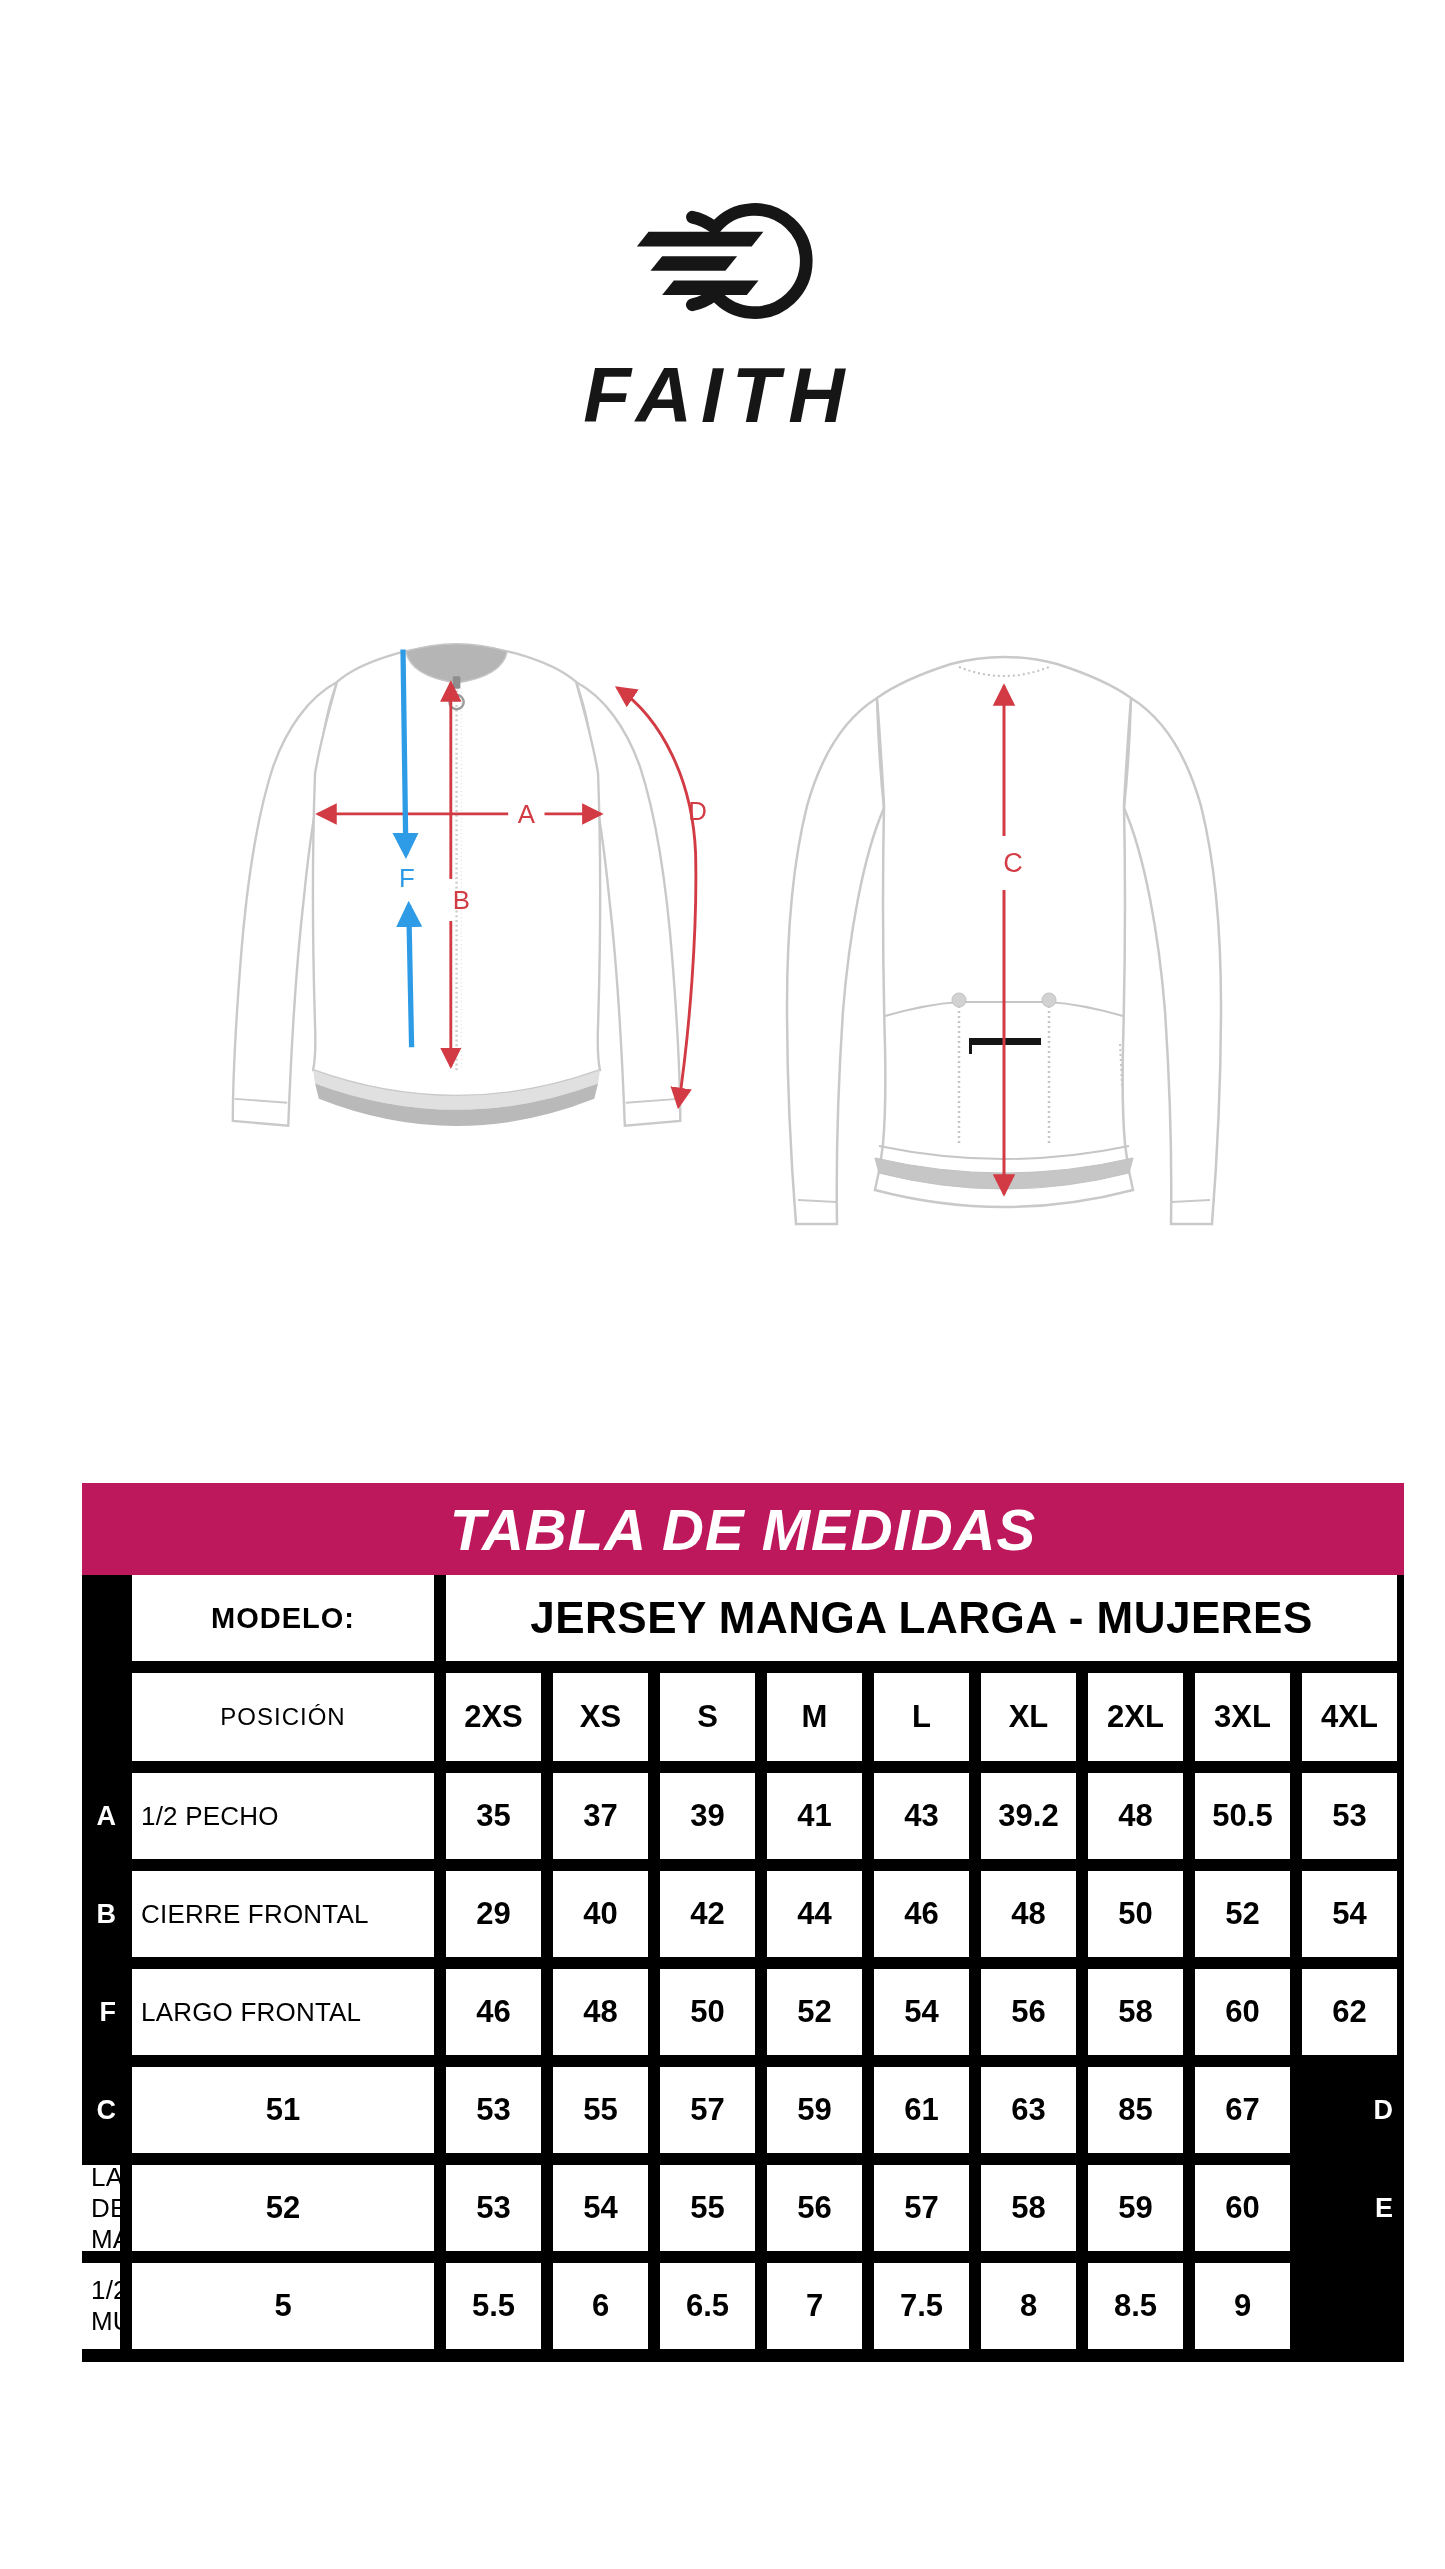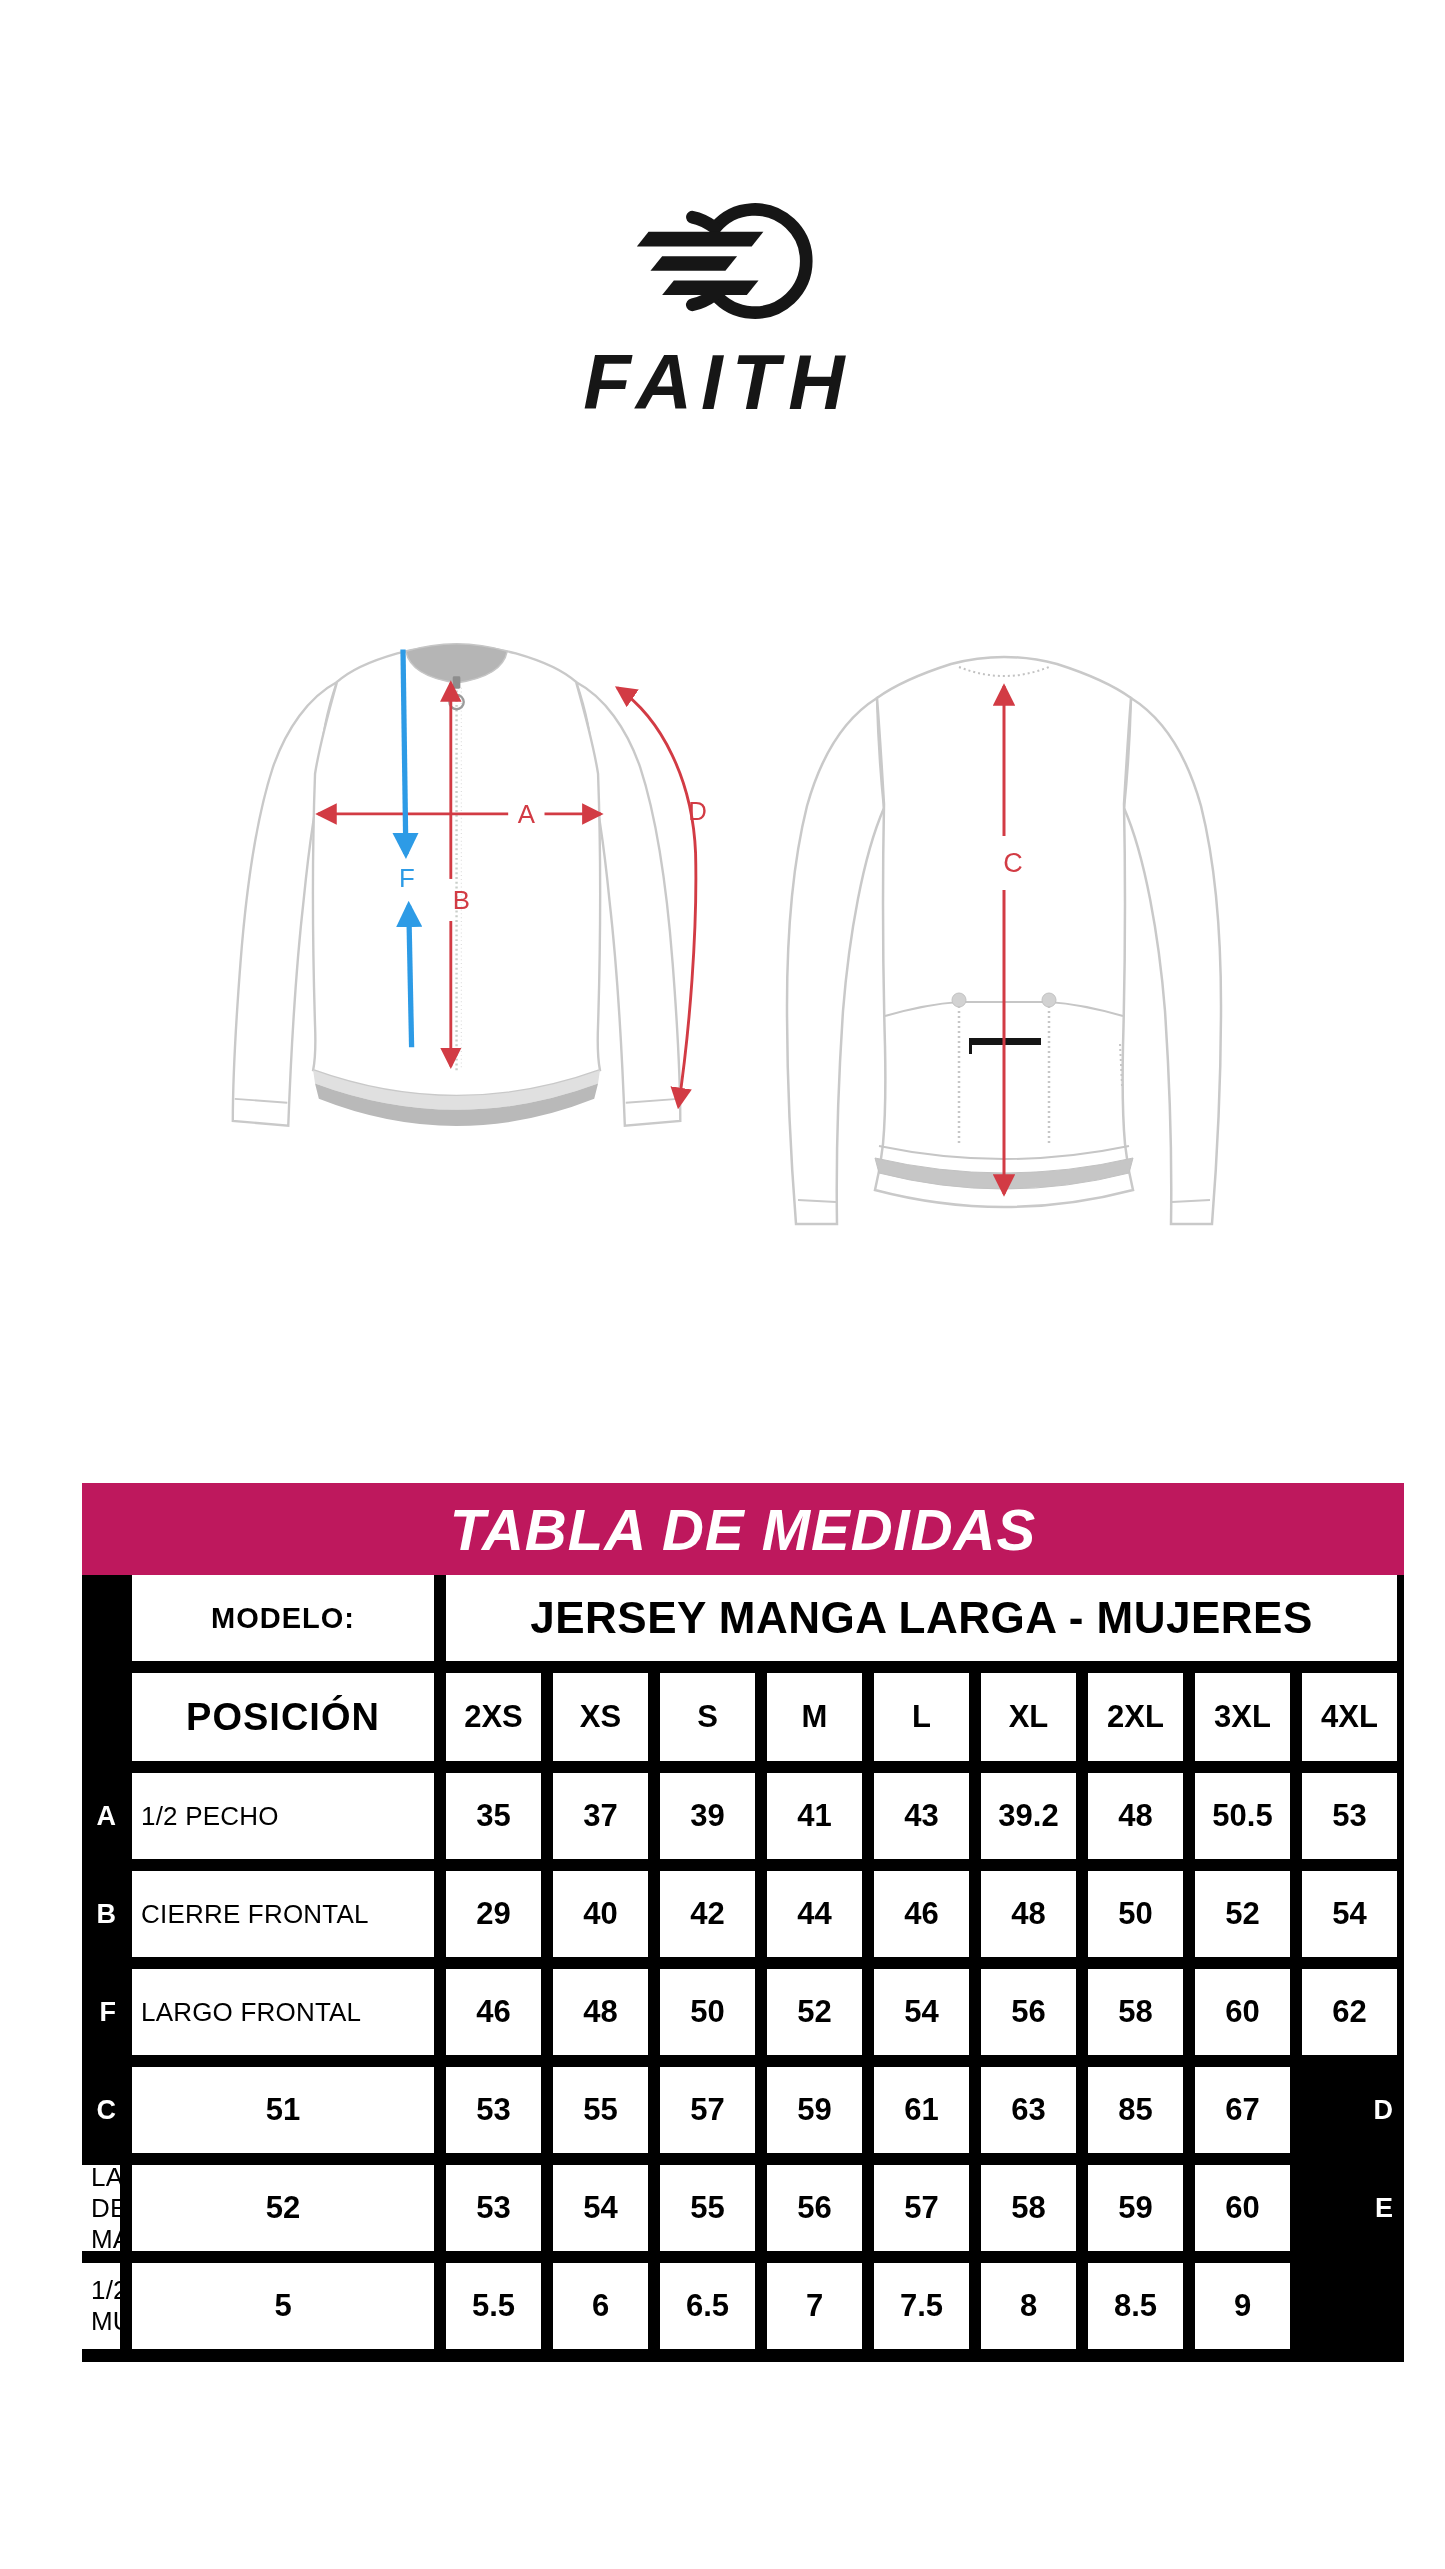--- a/index.html
+++ b/index.html
@@ -9,21 +9,21 @@
     background:#ffffff;
     font-family:"Liberation Sans", sans-serif;
     overflow:hidden;
   }
   
   .logo{
     position:absolute;top:188px;left:0;width:100%;
     display:flex;flex-direction:column;align-items:center;
   }
   .brandname{
-    margin-top:9px;
+    margin-top:22px;
     font-size:78px;font-weight:900;font-style:italic;
     letter-spacing:9px;color:#161616;line-height:1;
     transform:translateX(-4px);
   }
   
   .diagrams{
     position:absolute;top:638px;left:0;width:100%;
     display:flex;justify-content:center;align-items:flex-start;gap:58px;
   }
   .jersey-back-svg{margin-top:16px;}
@@ -47,21 +47,21 @@
   }
   .cell{background:#fff;display:flex;align-items:center;justify-content:center;color:#000;}
   .corner{background:transparent;}
   .letter-cell{
     background:transparent;color:#fff;
     justify-content:flex-end;padding-right:4px;
     font-size:27px;font-weight:700;
   }
   .modelo-label{font-size:29px;font-weight:800;letter-spacing:1px;}
   .modelo-value{grid-column:span 9;font-size:44px;font-weight:800;letter-spacing:.5px;}
-  .posicion{font-size:38px;font-weight:700;letter-spacing:1px;}
+  .posicion{font-size:24px;font-weight:400;letter-spacing:1px;}
   .size-cell{font-size:31px;font-weight:600;}
   .rowlabel{justify-content:flex-start;padding-left:9px;font-size:26px;font-weight:500;letter-spacing:.2px;}
   .value-cell{font-size:31px;font-weight:600;}
 </style>
 </head>
 <body>
 
 <div class="page">
 
   <div class="logo">

